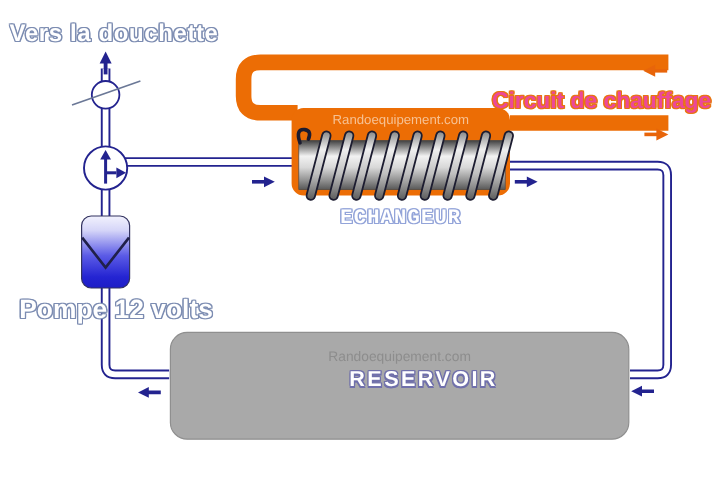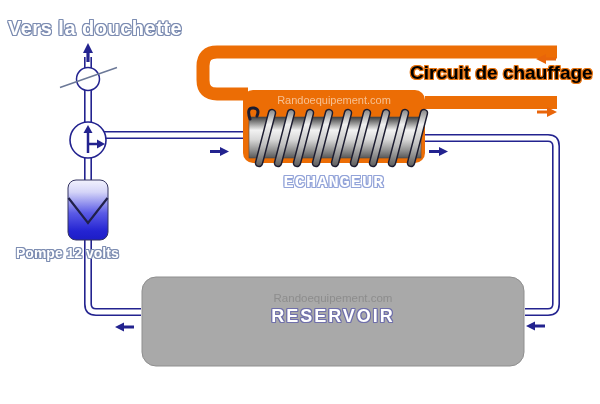--- a/index.html
+++ b/index.html
@@ -4,41 +4,41 @@
 <style>
   html,body{margin:0;padding:0;background:#fff;}
   .canvas{position:relative;width:600px;height:404px;background:#ffffff;overflow:hidden;
           font-family:"Liberation Sans", sans-serif;}
   .canvas svg{position:absolute;left:0;top:0;}
   .lbl{position:absolute;font-weight:bold;white-space:nowrap;}
   .outline-blue{color:#ffffff;
     text-shadow:-1px -1px 0 #7d8db2,0 -1px 0 #7d8db2,1px -1px 0 #7d8db2,
                 -1px 0 0 #7d8db2,1px 0 0 #7d8db2,
                 -1px 1px 0 #7d8db2,0 1px 0 #7d8db2,1px 1px 0 #7d8db2;}
-  .outline-orange{color:#000000;
+  .outline-orange{color:#ec4899;
     text-shadow:-1px -1px 0 #e87512,0 -1px 0 #e87512,1px -1px 0 #e87512,
                 -1px 0 0 #e87512,1px 0 0 #e87512,
-                -1px 1px 0 #e87512,0 1px 0 #e87512,1px 1px 0 #e87512;}
+                -1px 1px 0 #e87512,0 1px 0 #e87512,1px 1px 0 #e87512;margin-top:12px;}
   .outline-peri{color:#ffffff;
     text-shadow:-1px -1px 0 #93a4d9,0 -1px 0 #93a4d9,1px -1px 0 #93a4d9,
                 -1px 0 0 #93a4d9,1px 0 0 #93a4d9,
                 -1px 1px 0 #93a4d9,0 1px 0 #93a4d9,1px 1px 0 #93a4d9;}
   .outline-navy{color:#ffffff;
     text-shadow:-1px -1px 0 #7070ab,0 -1px 0 #7070ab,1px -1px 0 #7070ab,
                 -1px 0 0 #7070ab,1px 0 0 #7070ab,
                 -1px 1px 0 #7070ab,0 1px 0 #7070ab,1px 1px 0 #7070ab;}
   .lbl-shower{left:8px;top:17px;font-size:20px;letter-spacing:.5px;}
   .lbl-circuit{left:410px;top:62px;font-size:19px;}
   .lbl-exchanger{left:244px;top:173px;width:180px;text-align:center;font-size:17px;letter-spacing:1px;font-family:Liberation Mono, monospace;}
-  .lbl-pump{left:16px;top:245px;font-size:14px;}
+  .lbl-pump{left:16px;top:245px;font-size:22px;}
   .wm-exchanger{left:243px;top:94px;width:182px;text-align:center;font-size:11px;
                 color:#f6c193;font-weight:normal;}
   .wm-reservoir{left:142px;top:292px;width:382px;text-align:center;font-size:11.5px;
                 color:#8d8d8d;font-weight:normal;}
-  .lbl-reservoir{left:142px;top:306px;width:382px;text-align:center;font-size:18px;letter-spacing:2px;}
+  .lbl-reservoir{left:142px;top:306px;width:382px;text-align:center;font-size:18px;letter-spacing:2px;padding-left:20px;}
 </style>
 </head>
 <body>
 
 <div class="canvas">
 
   <svg width="600" height="404" viewBox="0 0 600 404">
     <defs>
       <linearGradient id="pumpGrad" x1="0" y1="0" x2="0" y2="1">
         <stop offset="0" stop-color="#f2f2fd"></stop>

